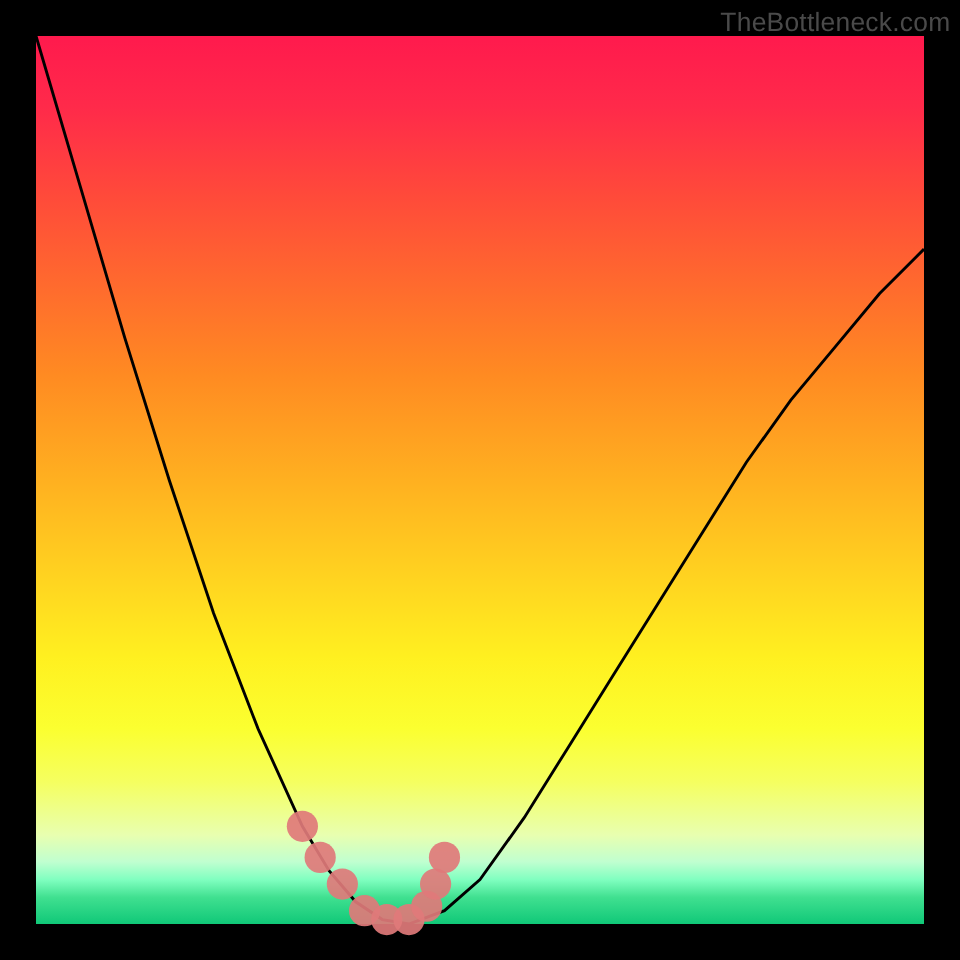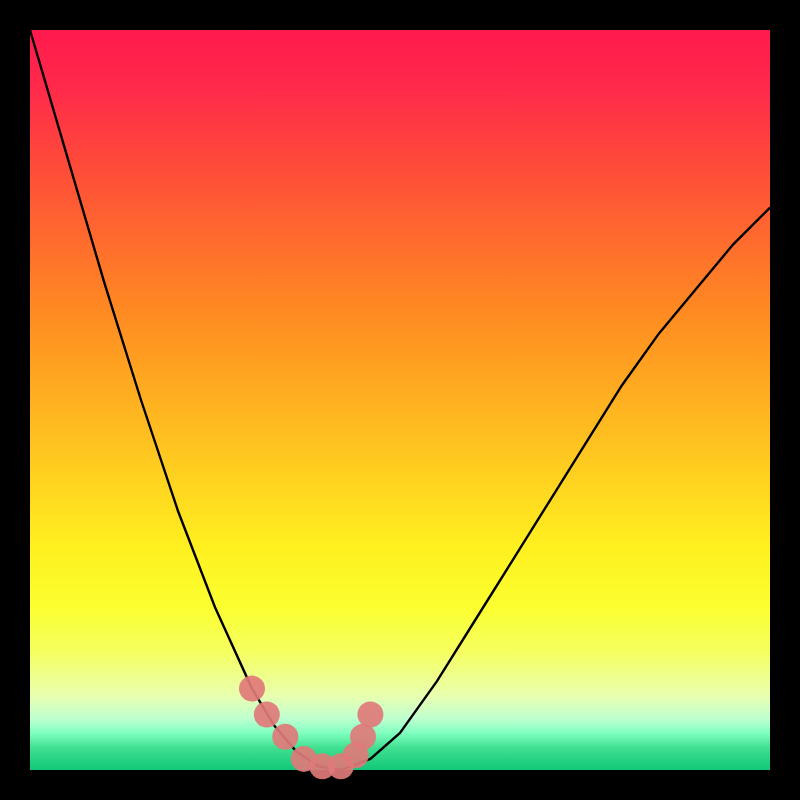--- a/index.html
+++ b/index.html
@@ -56,20 +56,21 @@
     left: 0; top: 0;
     width: 740px;
     height: 740px;
     overflow: visible;
   }
 </style>
 </head>
 <body>
 
 <div class="outer">
+  <div class="watermark">TheBottleneck.com</div>
 
   <div class="plot">
     <svg class="curve" viewBox="0 0 740 740">
       <g>
         <path id="curve-path" fill="none" stroke="#000" stroke-width="2.4" d="M0.0 0.0 L37.0 125.8 L74.0 251.6 L111.0 370.0 L148.0 481.0 L185.0 577.2 L222.0 658.6 L244.2 695.6 L266.4 721.5 L288.6 736.3 L310.8 740.0 L340.4 728.9 L370.0 703.0 L407.0 651.2 L444.0 592.0 L481.0 532.8 L518.0 473.6 L555.0 414.4 L592.0 355.2 L629.0 303.4 L666.0 259.0 L703.0 214.6 L740.0 177.6"></path>
       </g>
       <g id="markers-group">
           <circle cx="222.0" cy="658.6" r="13" fill="#e07a7a" fill-opacity="0.92"></circle>
           <circle cx="236.8" cy="684.5" r="13" fill="#e07a7a" fill-opacity="0.92"></circle>
           <circle cx="255.3" cy="706.7" r="13" fill="#e07a7a" fill-opacity="0.92"></circle>

